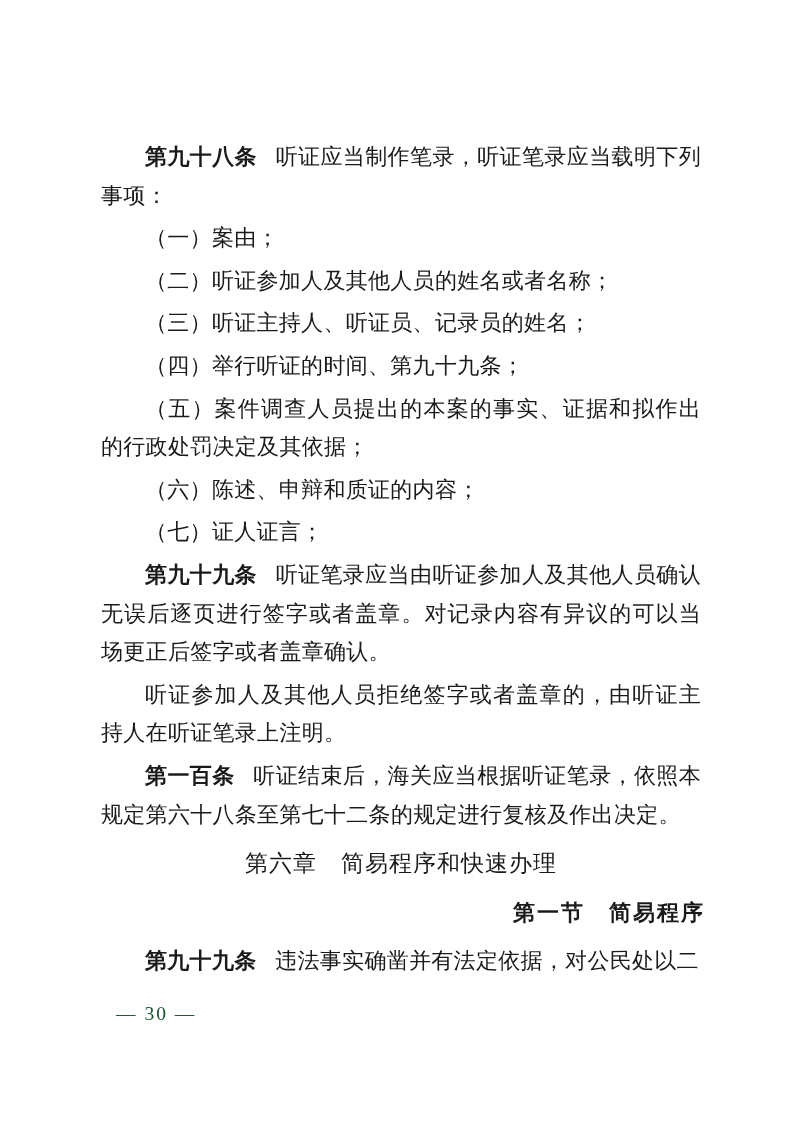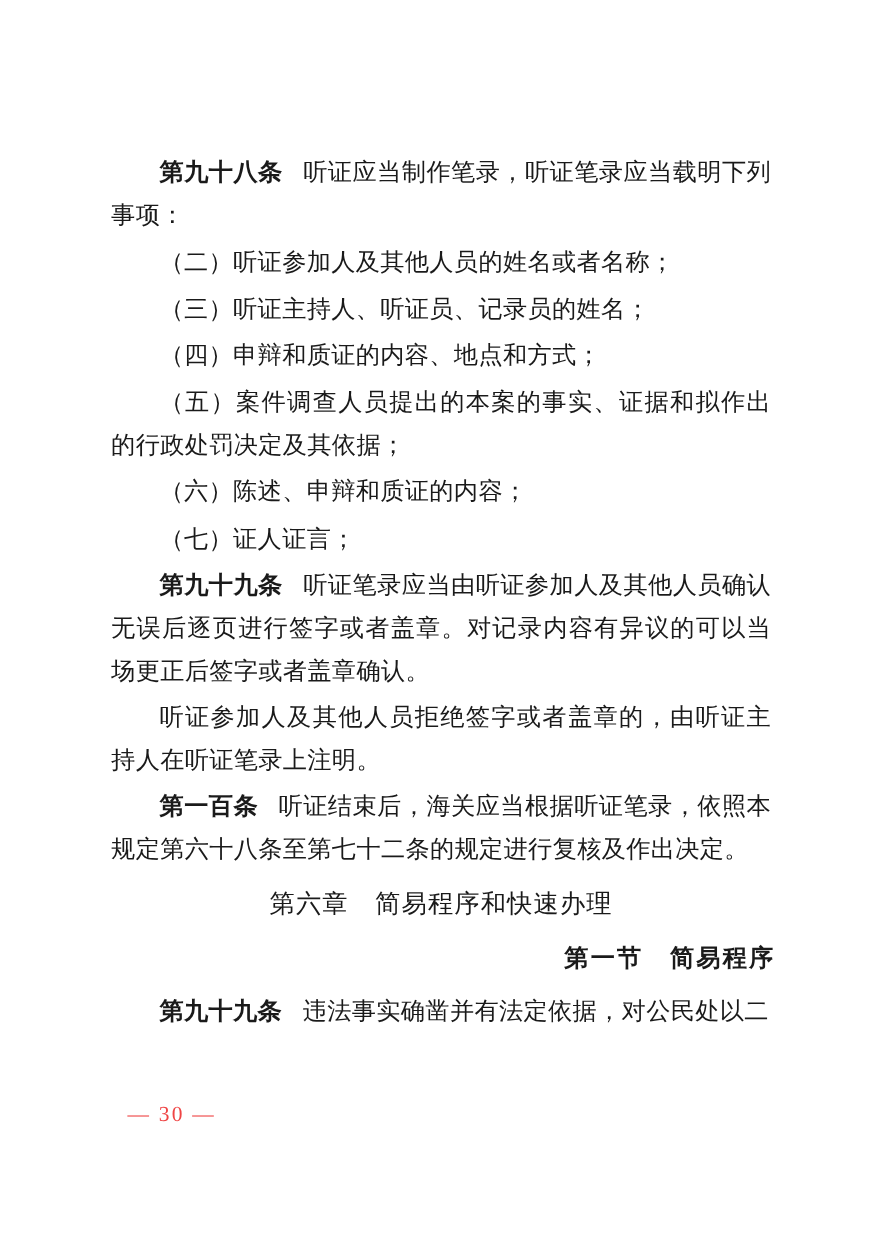--- a/index.html
+++ b/index.html
@@ -61,37 +61,38 @@
   }
   .last-para {
     margin-top: 4px;
   }
   .page-number {
     position: absolute;
     left: 116px;
     top: 1003px;
     font-size: 19.5px;
     letter-spacing: 2px;
-    color: #ef4444;
+    color: #14532d;
   }
 </style>
 </head>
 <body>
 
 <div class="page">
   <div class="content">
 
     <p class="para"><span class="article-num">第九十八条</span><span>听证应当制作笔录，听证笔录应当载明下列事项：</span></p>
 
+    <p class="para"><span>（一）案由；</span></p>
 
     <p class="para"><span>（二）听证参加人及其他人员的姓名或者名称；</span></p>
 
     <p class="para"><span>（三）听证主持人、听证员、记录员的姓名；</span></p>
 
-    <p class="para"><span>（四）申辩和质证的内容、地点和方式；</span></p>
+    <p class="para"><span>（四）举行听证的时间、第九十九条；</span></p>
 
     <p class="para"><span>（五）案件调查人员提出的本案的事实、证据和拟作出的行政处罚决定及其依据；</span></p>
 
     <p class="para"><span>（六）陈述、申辩和质证的内容；</span></p>
 
     <p class="para"><span>（七）证人证言；</span></p>
 
 
     <p class="para"><span class="article-num">第九十九条</span><span>听证笔录应当由听证参加人及其他人员确认无误后逐页进行签字或者盖章。对记录内容有异议的可以当场更正后签字或者盖章确认。</span></p>
 

